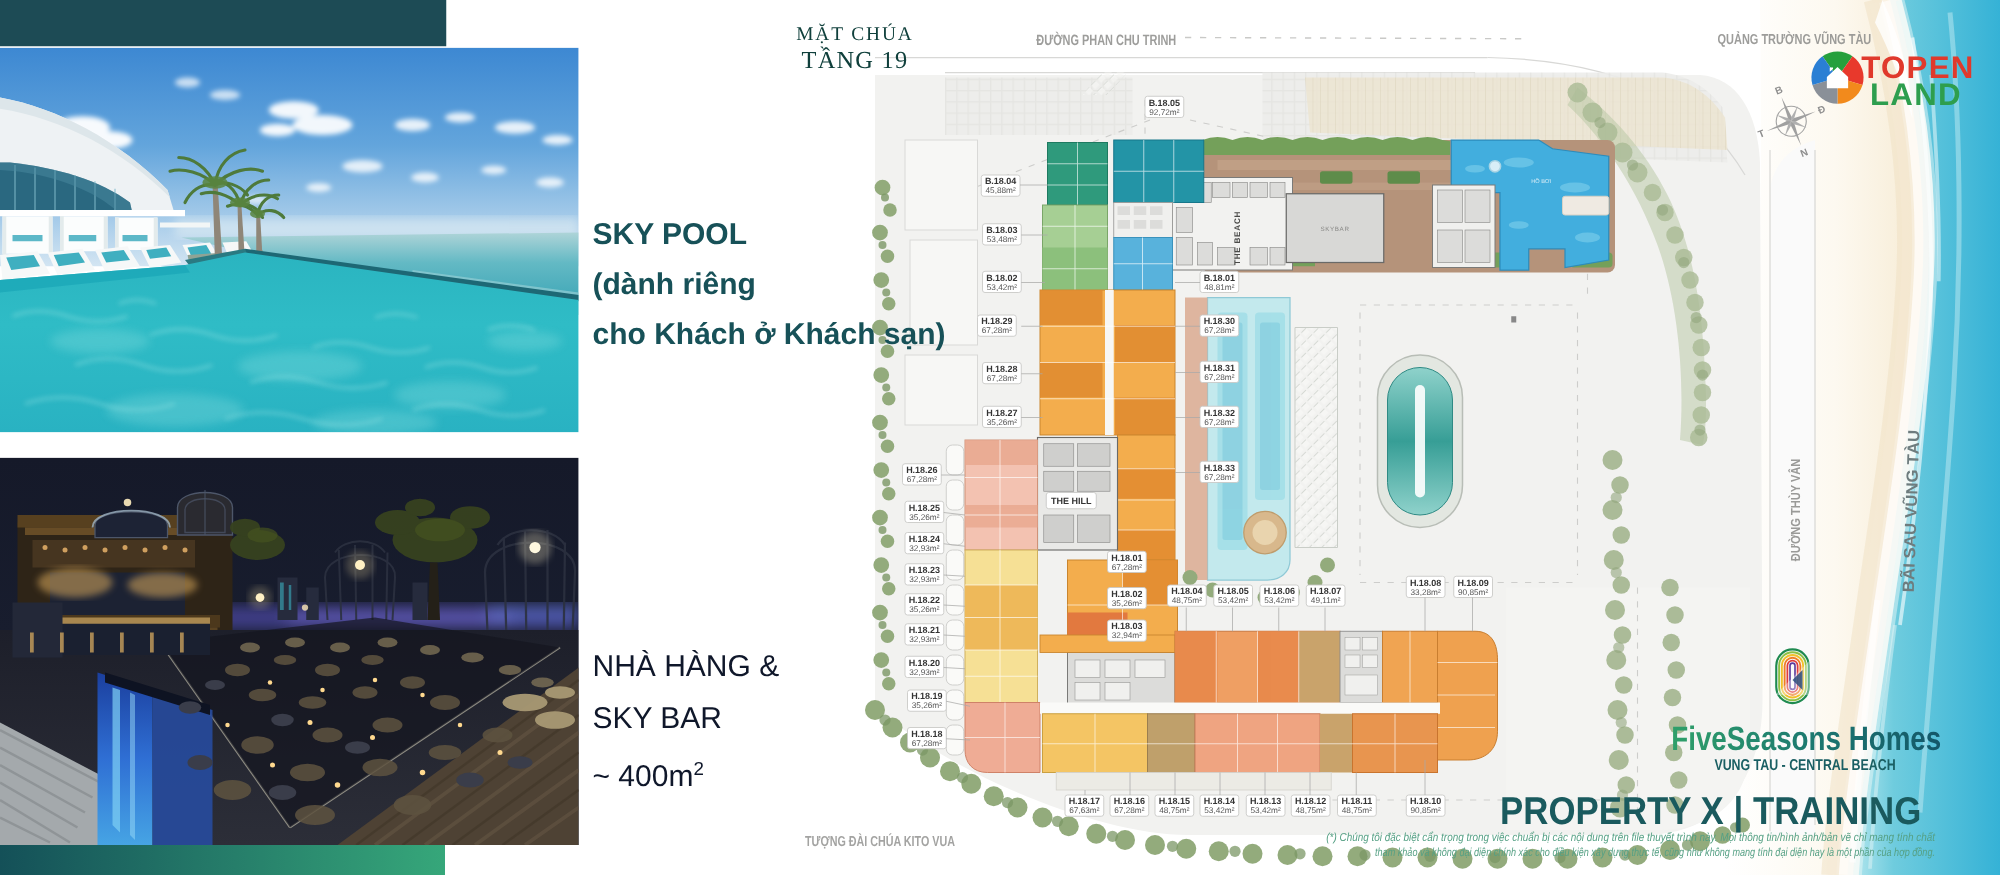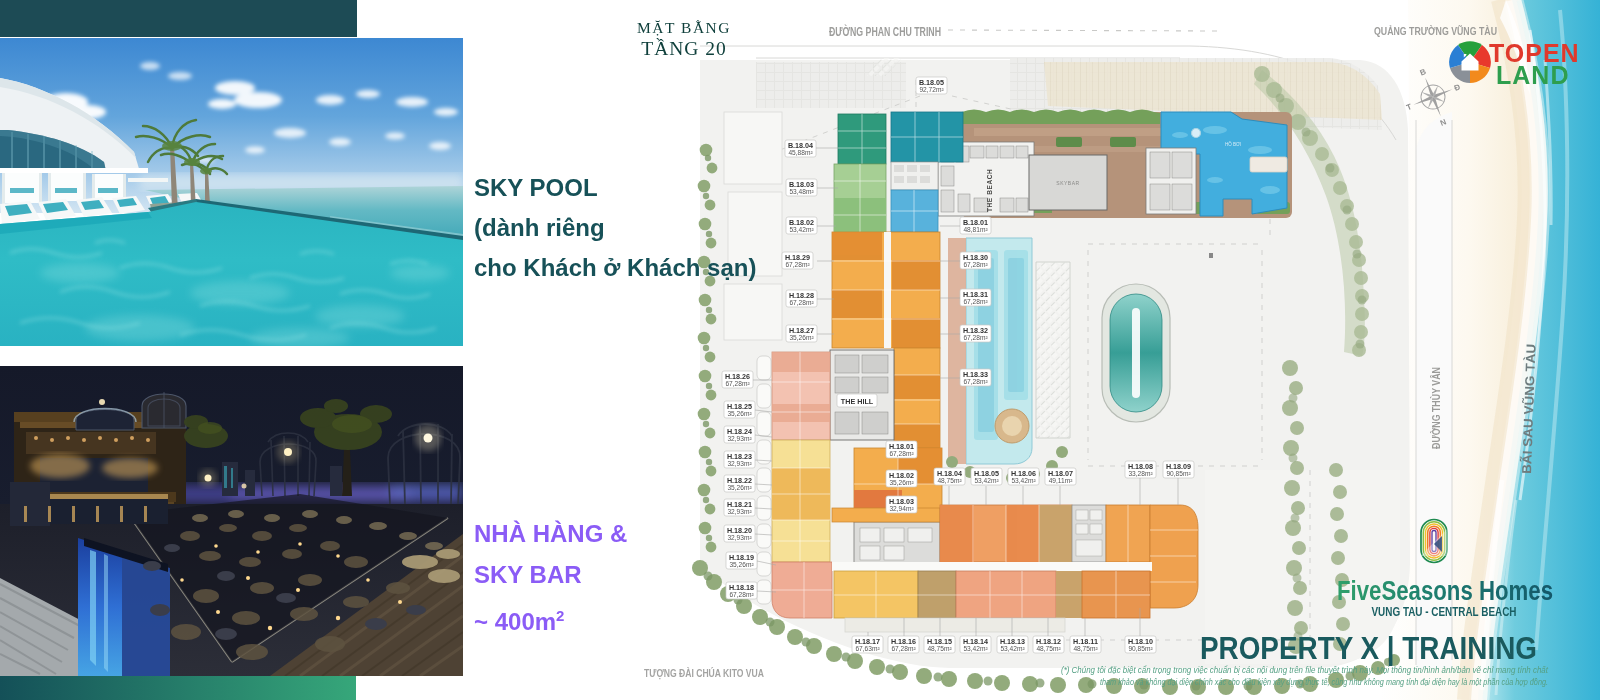--- a/index.html
+++ b/index.html
@@ -430,24 +430,24 @@
             <rect x="144" y="140" width="3" height="16"></rect>
           </g>
 </g>
 </svg>
 </div>
 
 <div class="abs" style="left:0;top:676px;width:356px;height:24px;background:linear-gradient(90deg,#145058,#36a77a)"></div>
 
 <div class="abs" style="left:474px;top:168px;z-index:6;white-space:nowrap;color:#175158;font-weight:bold;font-size:24px;line-height:40px">SKY POOL<br>(dành riêng<br>cho Khách ở Khách sạn)</div>
 
-<div class="abs" style="left:474px;top:513px;z-index:6;white-space:nowrap;color:#8b5cf6;font-weight:bold;font-size:24px;line-height:41px">NHÀ HÀNG &amp;<br>SKY BAR<br>~ 400m<sup style="font-size:15px">2</sup></div>
-
-<div class="abs" style="left:604px;top:19px;z-index:6;width:160px;text-align:center;color:#10403c;font-family:'Liberation Serif',serif;font-size:15.5px;letter-spacing:1.5px">MẶT BẰNG</div>
-<div class="abs" style="left:604px;top:38px;z-index:6;width:160px;text-align:center;color:#10403c;font-family:'Liberation Serif',serif;font-size:19.5px;letter-spacing:1px">TẦNG 20</div>
+<div class="abs" style="left:474px;top:513px;z-index:6;white-space:nowrap;color:#0f172a;font-weight:normal;font-size:24px;line-height:41px">NHÀ HÀNG &amp;<br>SKY BAR<br>~ 400m<sup style="font-size:15px">2</sup></div>
+
+<div class="abs" style="left:604px;top:19px;z-index:6;width:160px;text-align:center;color:#10403c;font-family:'Liberation Serif',serif;font-size:15.5px;letter-spacing:1.5px">MẶT CHÚA</div>
+<div class="abs" style="left:604px;top:38px;z-index:6;width:160px;text-align:center;color:#10403c;font-family:'Liberation Serif',serif;font-size:19.5px;letter-spacing:1px">TẦNG 19</div>
 
 <svg id="plan" class="abs" style="left:0;top:0" width="1600" height="700" viewBox="0 0 1600 700">
 <defs>
 <linearGradient id="sandg" x1="0" y1="0" x2="1" y2="0">
 <stop offset="0" stop-color="#ffffff"></stop>
           <stop offset="0.4" stop-color="#fdf9f0"></stop>
           <stop offset="0.7" stop-color="#f7ecd6"></stop>
           <stop offset="1" stop-color="#f3e3c6"></stop>
 </linearGradient>
 <linearGradient id="waterg" x1="0" y1="0" x2="1" y2="0">

